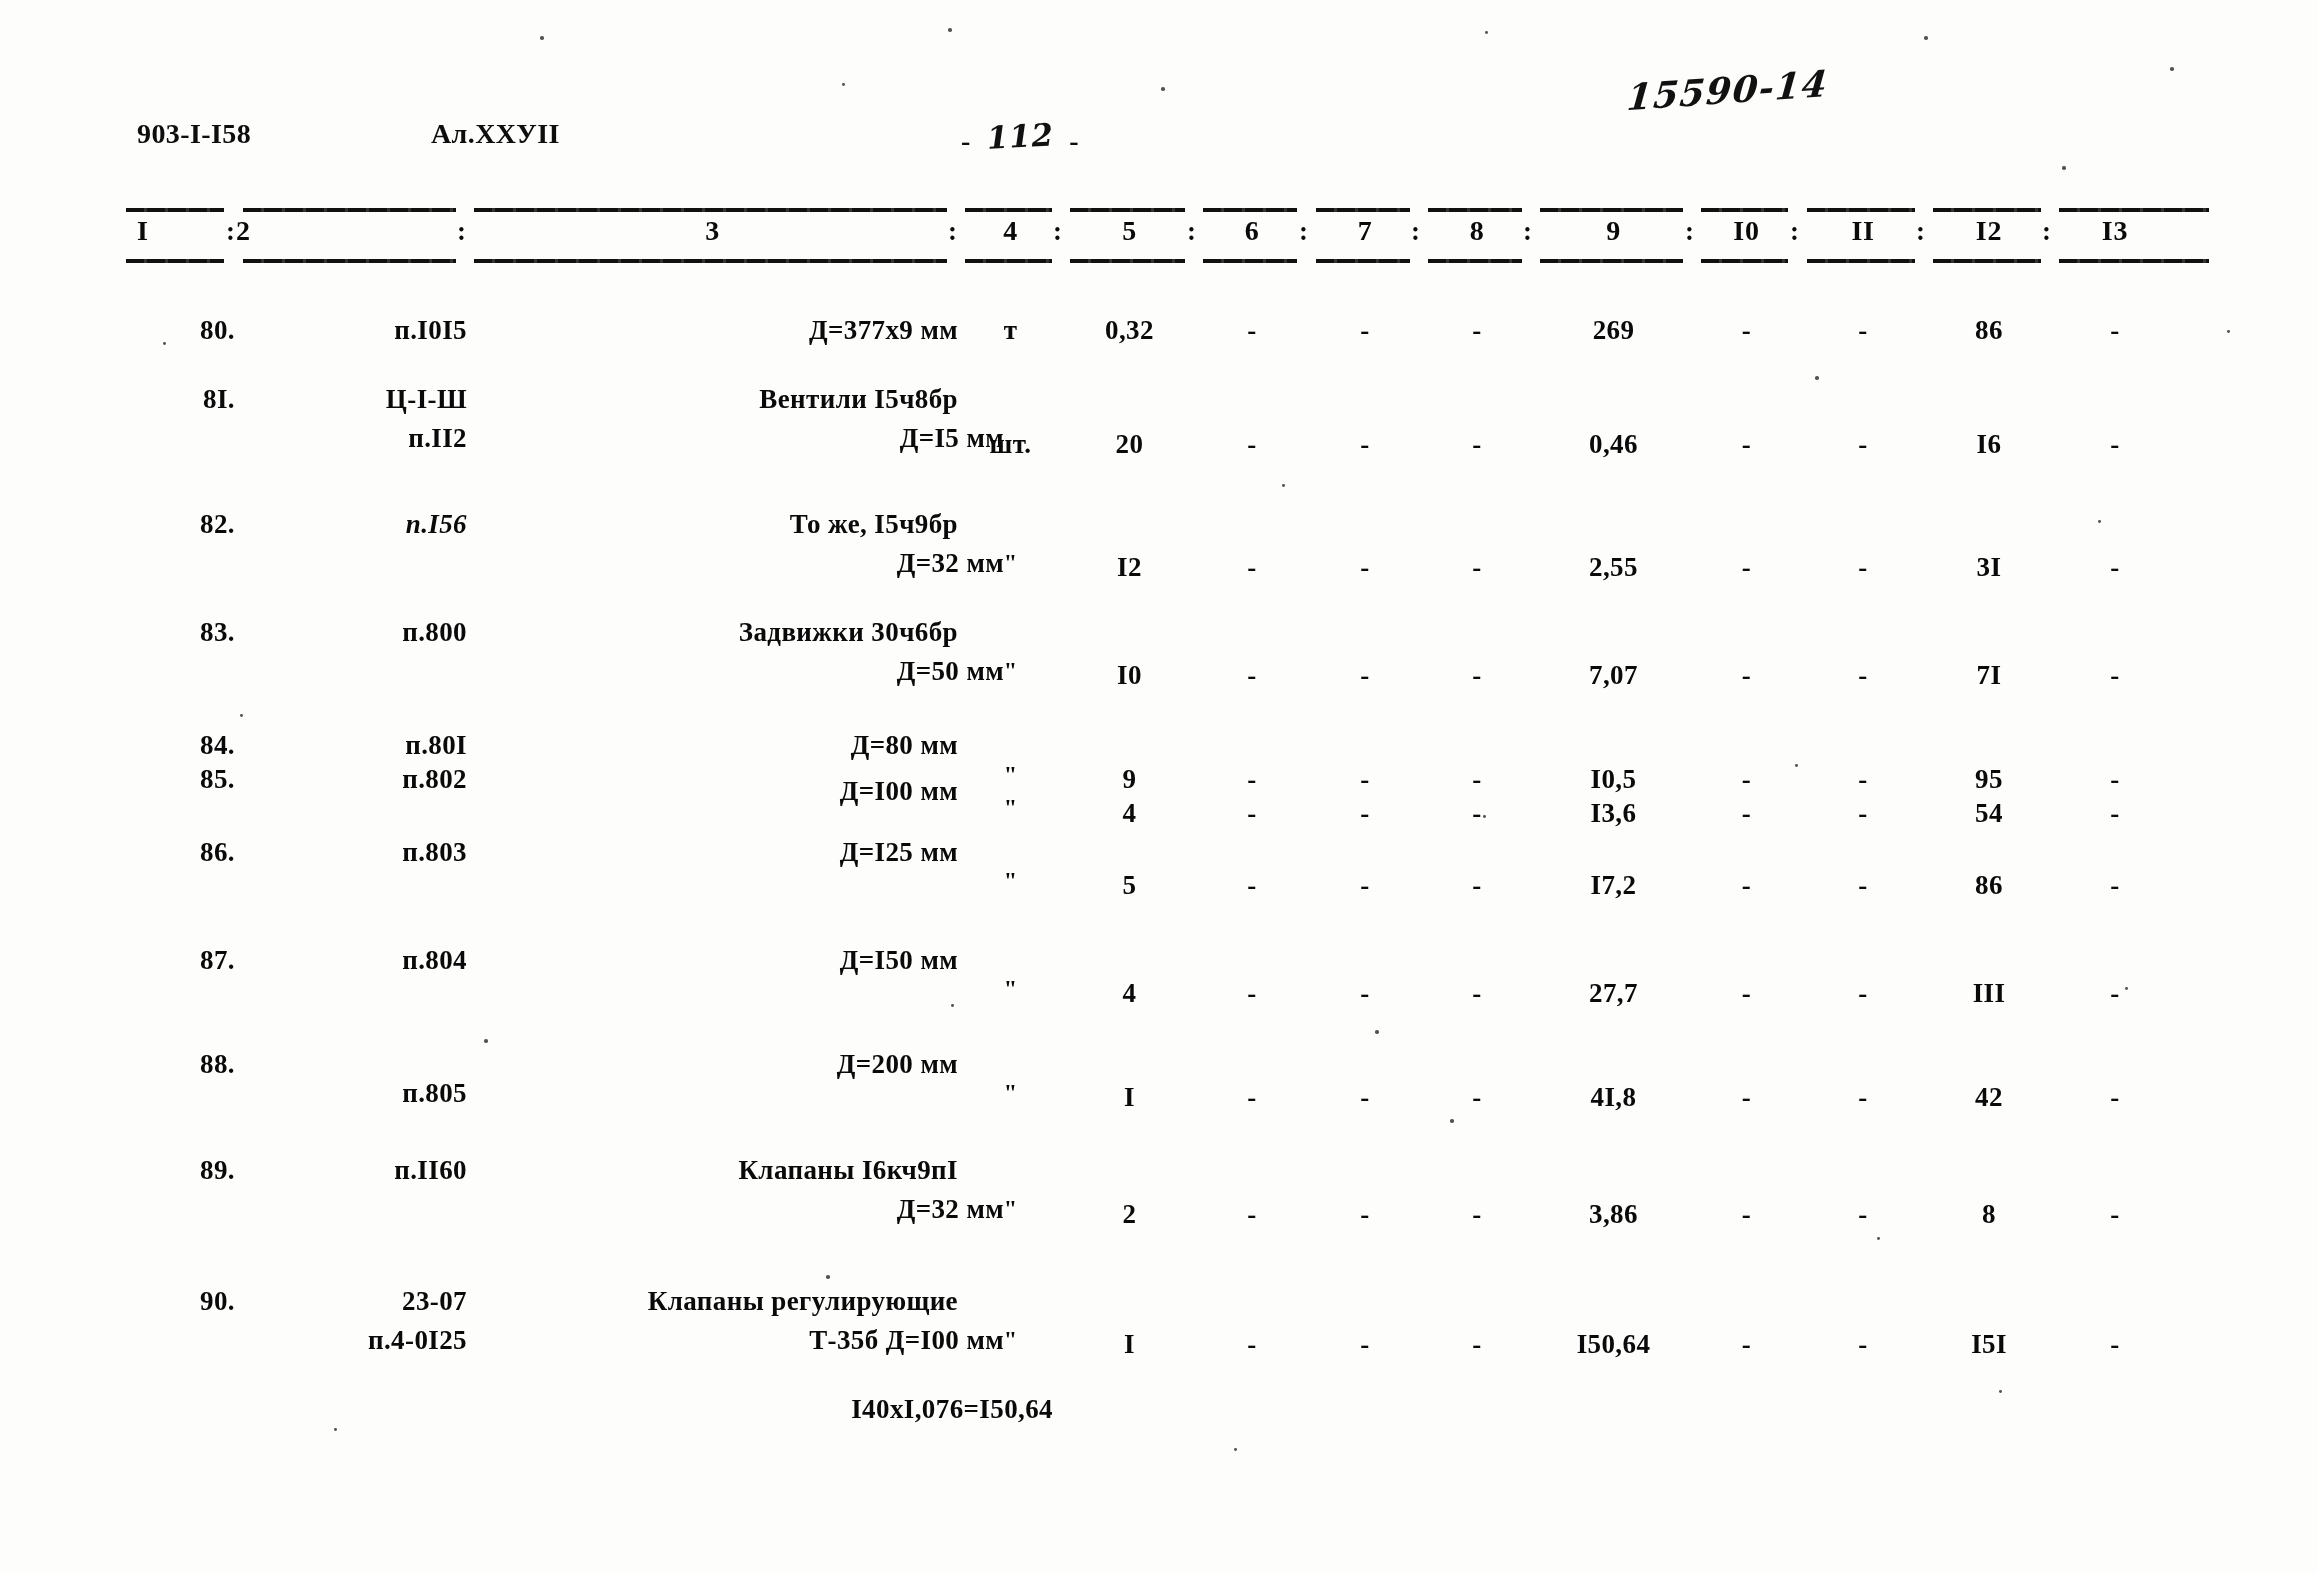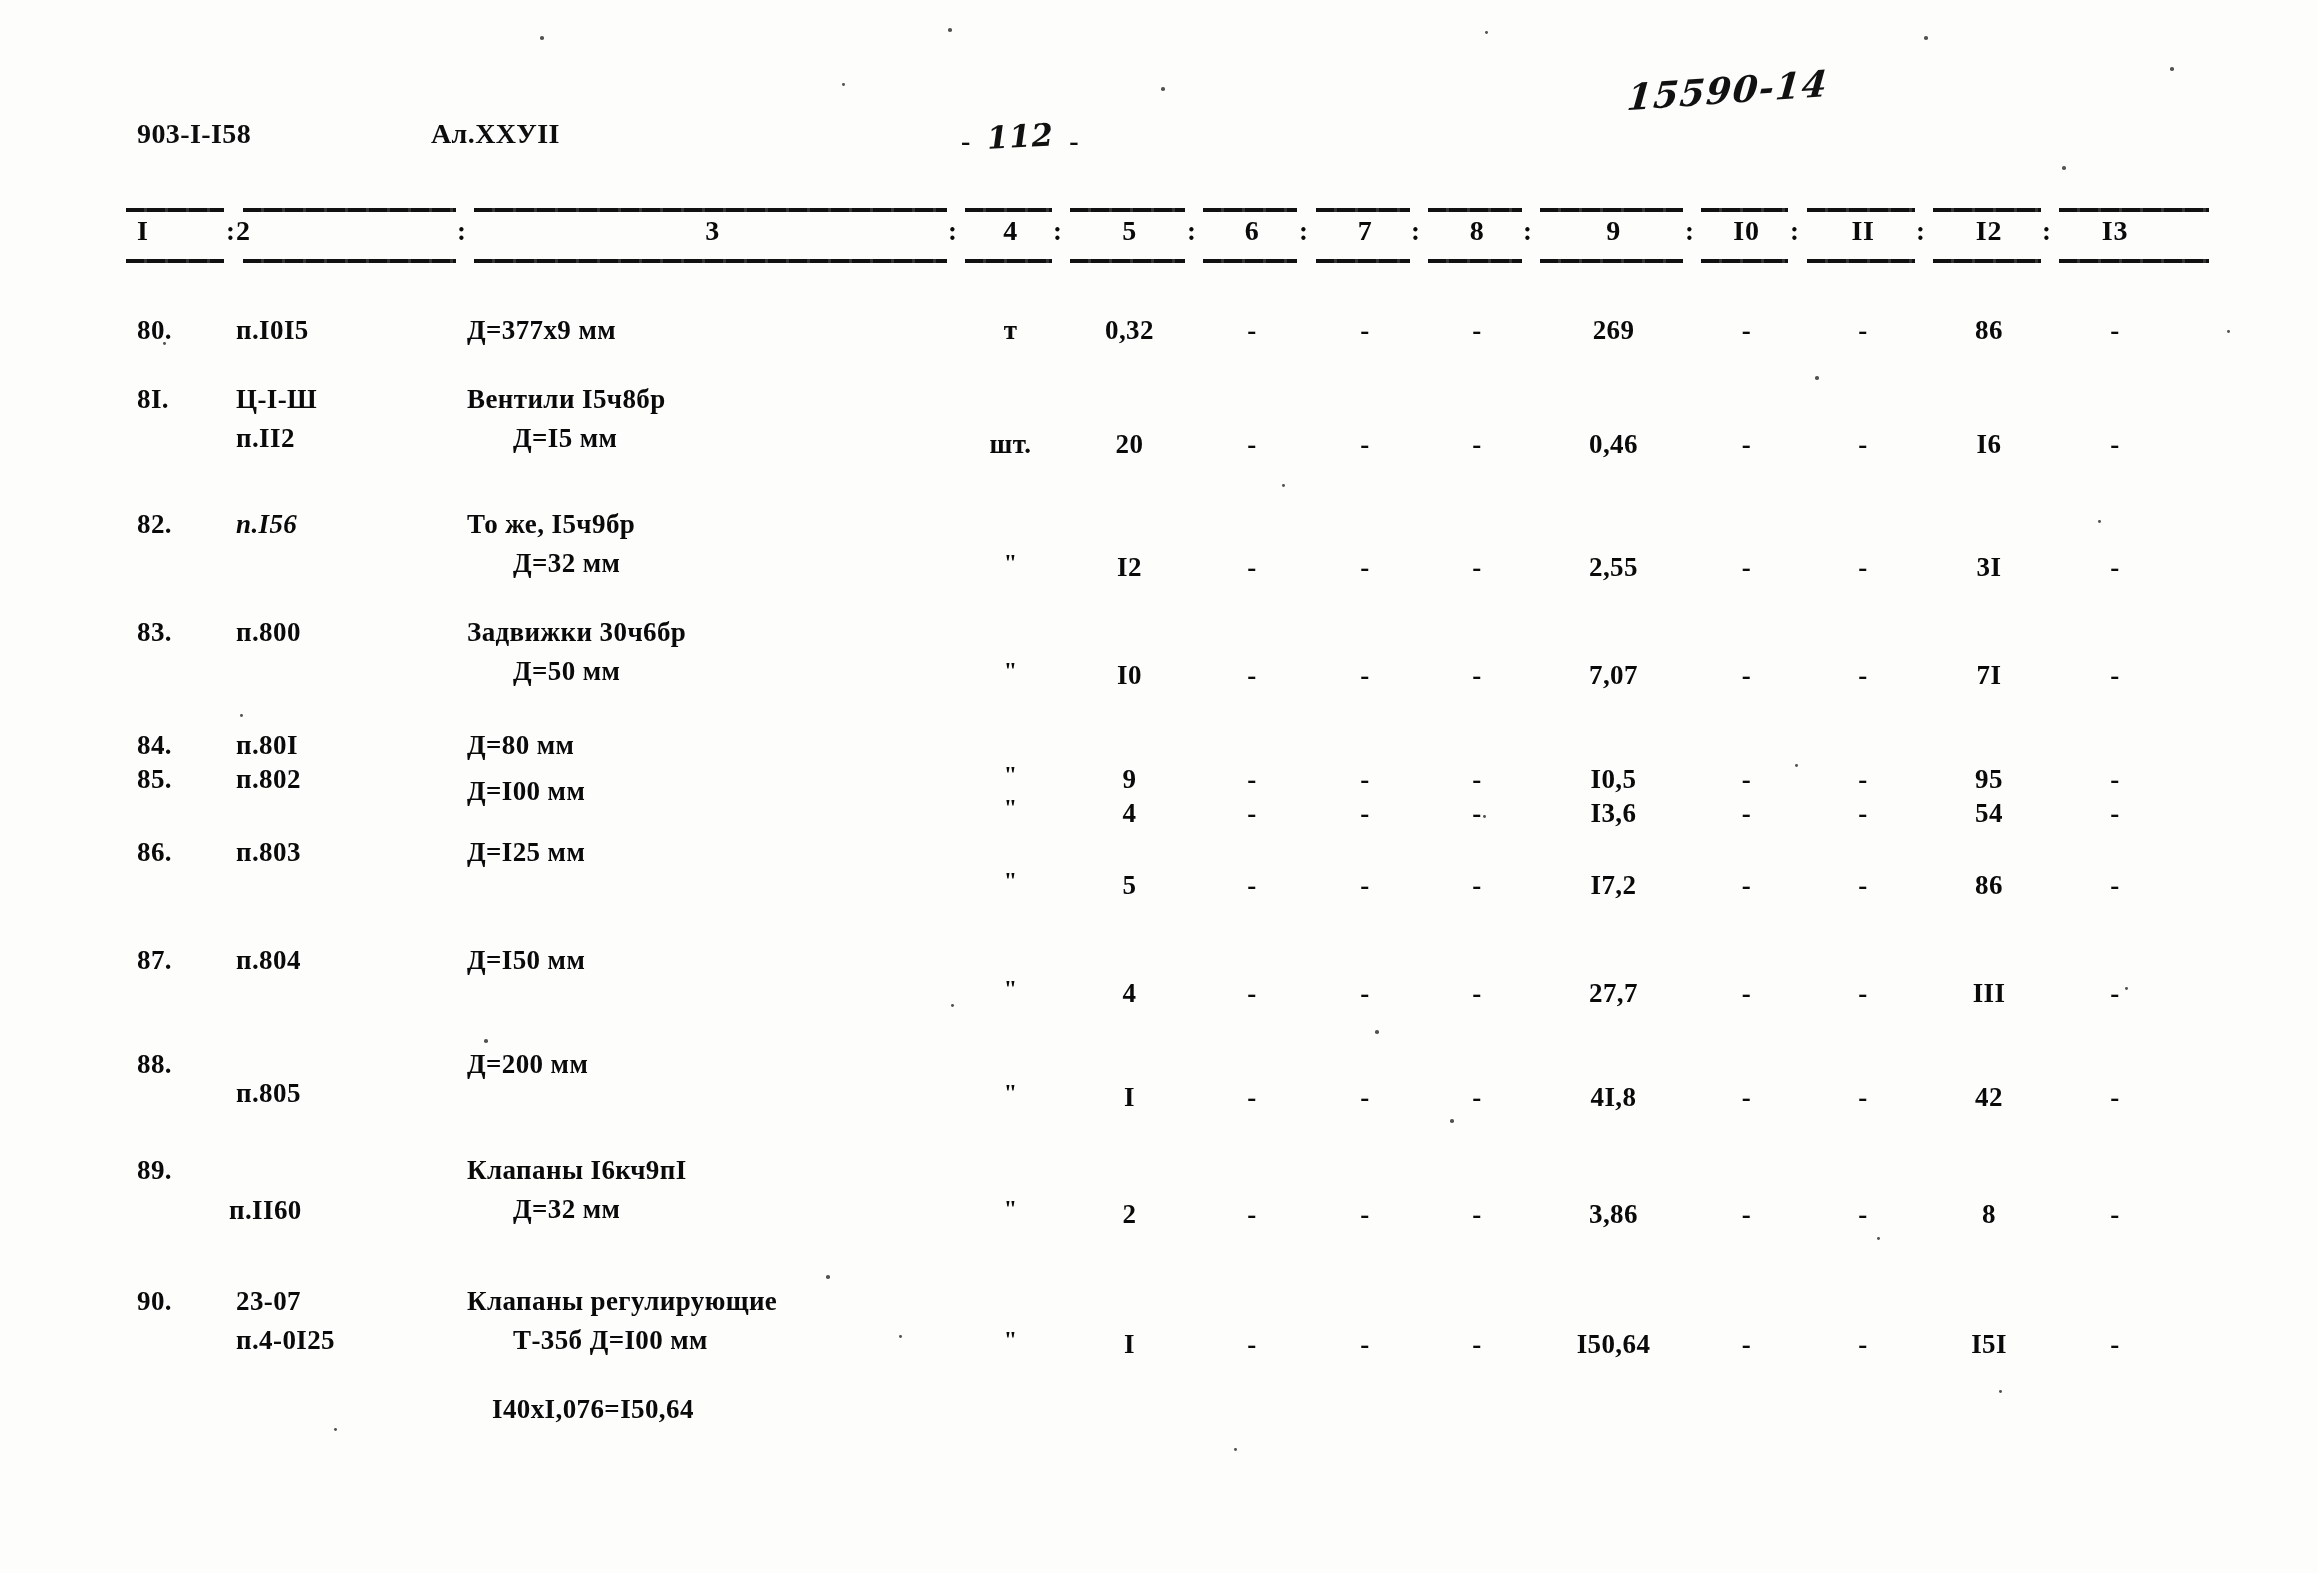--- a/index.html
+++ b/index.html
@@ -114,21 +114,21 @@
     font-size: 27px;
     font-weight: 700;
     white-space: pre;
     letter-spacing: 0.4px;
     line-height: 1.0;
   }
   .cell.c {
     text-align: center;
   }
   .cell.l {
-    text-align: left;
+    text-align: right;
   }
   .speck {
     position: absolute;
     background: #1a1a1a;
     border-radius: 50%;
     opacity: 0.75;
   }
 </style>
 </head>
 <body>
@@ -309,21 +309,21 @@
       <div class="cell c" style="left: 1063px; top: 1084px; width: 133px;">I</div>
       <div class="cell c" style="left: 1196px; top: 1084px; width: 112px;">-</div>
       <div class="cell c" style="left: 1309px; top: 1084px; width: 112px;">-</div>
       <div class="cell c" style="left: 1421px; top: 1084px; width: 112px;">-</div>
       <div class="cell c" style="left: 1533px; top: 1084px; width: 161px;">4I,8</div>
       <div class="cell c" style="left: 1694px; top: 1084px; width: 105px;">-</div>
       <div class="cell c" style="left: 1800px; top: 1084px; width: 126px;">-</div>
       <div class="cell c" style="left: 1926px; top: 1084px; width: 126px;">42</div>
       <div class="cell c" style="left: 2052px; top: 1084px; width: 126px;">-</div>
       <div class="cell l" style="left: 137px; top: 1157px; width: 98px;">89.</div>
-      <div class="cell l" style="left: 229px; top: 1157px; width: 231px; margin-top: 40px;">п.II60</div>
+      <div class="cell l" style="left: 236px; top: 1157px; width: 231px;">п.II60</div>
       <div class="cell l" style="left: 467px; top: 1157px; width: 491px;">Клапаны I6кч9пI</div>
       <div class="cell l" style="left: 513px; top: 1196px; width: 491px;">Д=32 мм</div>
       <div class="cell c" style="left: 958px; top: 1196px; width: 105px; font-size: 24px;">"</div>
       <div class="cell c" style="left: 1063px; top: 1201px; width: 133px;">2</div>
       <div class="cell c" style="left: 1196px; top: 1201px; width: 112px;">-</div>
       <div class="cell c" style="left: 1309px; top: 1201px; width: 112px;">-</div>
       <div class="cell c" style="left: 1421px; top: 1201px; width: 112px;">-</div>
       <div class="cell c" style="left: 1533px; top: 1201px; width: 161px;">3,86</div>
       <div class="cell c" style="left: 1694px; top: 1201px; width: 105px;">-</div>
       <div class="cell c" style="left: 1800px; top: 1201px; width: 126px;">-</div>

